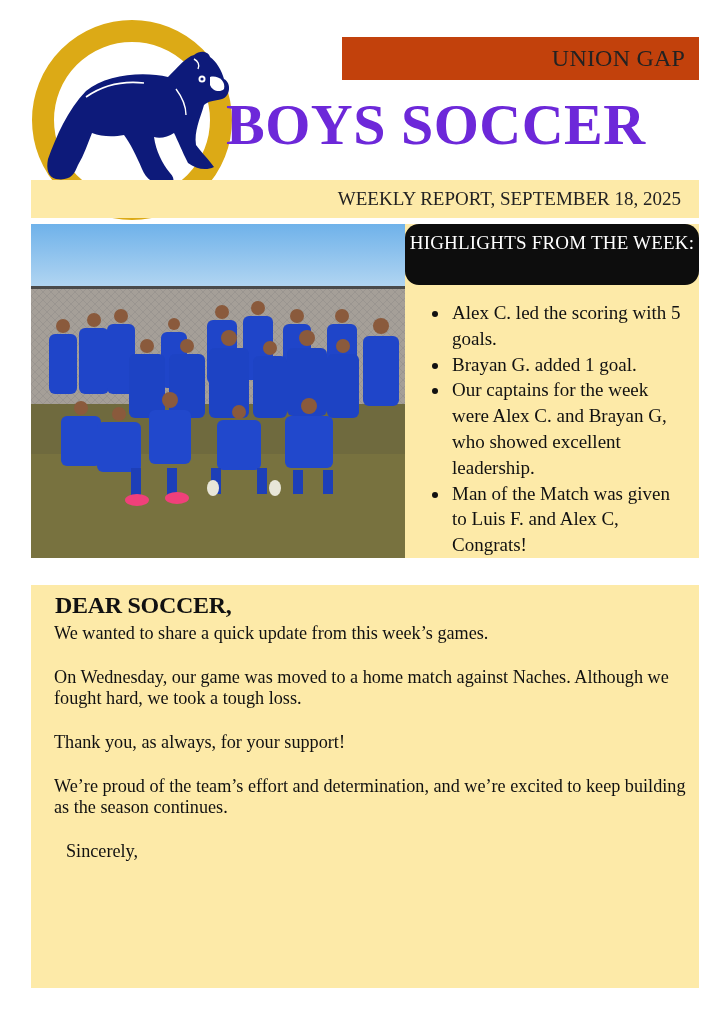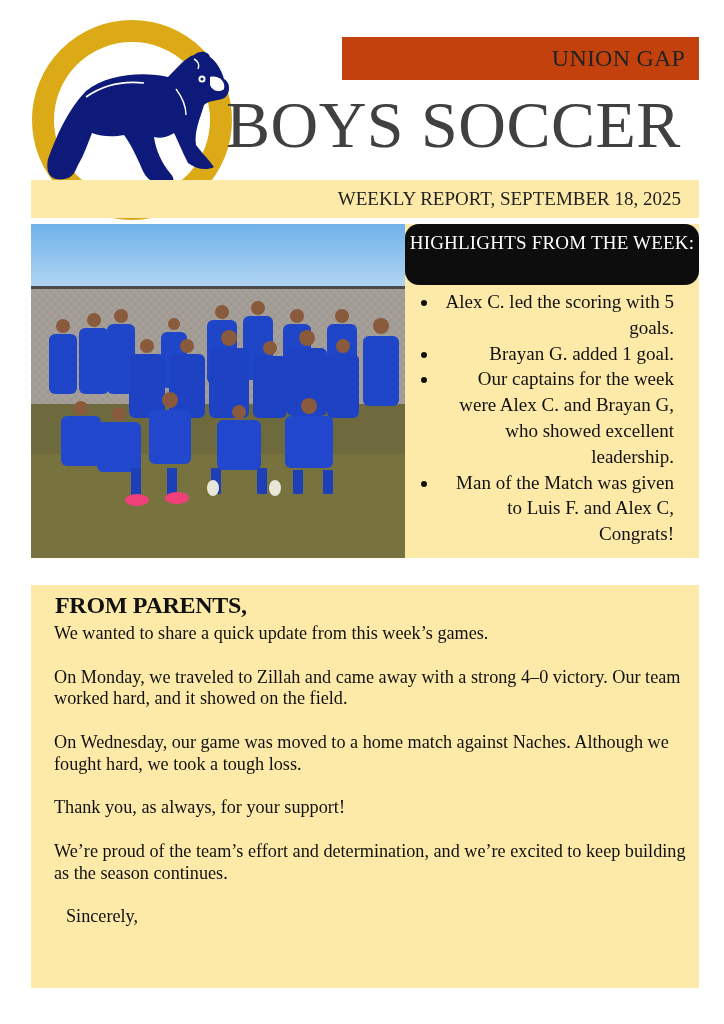--- a/index.html
+++ b/index.html
@@ -15,21 +15,21 @@
     .band-top {
       left: 342px; top: 37px; width: 357px; height: 43px;
       background: #c2410c;
     }
     .band-top span {
       position: absolute; right: 14px; top: 8px;
       font-size: 24px; color: #222; letter-spacing: 0.2px;
     }
     .title {
       left: 226px; top: 86px; width: 480px;
-      font-size: 66px; font-weight: normal; color: #404040;
+      font-size: 58px; font-weight: bold; color: #6d28d9;
       letter-spacing: 0.5px; white-space: nowrap; line-height: 78px;
     }
     .band-date {
       left: 31px; top: 180px; width: 668px; height: 38px;
       background: #fdeaa8;
     }
     .band-date span {
       position: absolute; right: 18px; top: 8px;
       font-size: 19px; color: #222;
     }
@@ -49,23 +49,23 @@
       left: 405px; top: 224px; width: 294px; height: 334px;
       background: #fdeaa8;
     }
     .hl-head {
       position: absolute; left: 0; top: 0; width: 294px; height: 61px;
       background: #0d0d0d; color: #ffffff;
       font-size: 19px; text-align: center; line-height: 26px;
       padding-top: 6px; box-sizing: border-box; letter-spacing: 0.2px; border-radius: 14px;
     }
     .hl-list {
-      position: absolute; left: 0; top: 65px; margin: 0;
+      position: absolute; left: 0; top: 65px; margin: 11px;
       padding: 0 25px 0 34px; width: 294px; box-sizing: border-box;
-      font-size: 19px; line-height: 25.8px; list-style: disc; text-align: right;
+      font-size: 19px; line-height: 25.8px; list-style: disc;
     }
     .hl-list li { padding-left: 2px; }
 
     
     .letter {
       left: 31px; top: 585px; width: 668px; height: 403px;
       background: #fdeaa8;
     }
     .greet {
       position: absolute; left: 24px; top: 7px;
@@ -206,22 +206,21 @@
   <div class="hl-head">HIGHLIGHTS FROM THE WEEK:</div>
   <ul class="hl-list">
     <li>Alex C. led the scoring with 5 goals.</li>
     <li>Brayan G. added 1 goal.</li>
     <li>Our captains for the week were Alex C. and Brayan G, who showed excellent leadership.</li>
     <li>Man of the Match was given to Luis F. and Alex C, Congrats!</li>
   </ul>
 </div>
 
 <div class="abs letter">
-  <div class="greet">FROM PARENTS,</div>
+  <div class="greet">DEAR SOCCER,</div>
   <div class="letter-body">
     <p>We wanted to share a quick update from this week’s games.</p>
-    <p>On Monday, we traveled to Zillah and came away with a strong 4–0 victory. Our team worked hard, and it showed on the field.</p>
     <p>On Wednesday, our game was moved to a home match against Naches. Although we fought hard, we took a tough loss.</p>
     <p>Thank you, as always, for your support!</p>
     <p>We’re proud of the team’s effort and determination, and we’re excited to keep building as the season continues.</p>
     <p class="tight">Sincerely,</p>
   </div>
 </div>
 
 </body></html>

